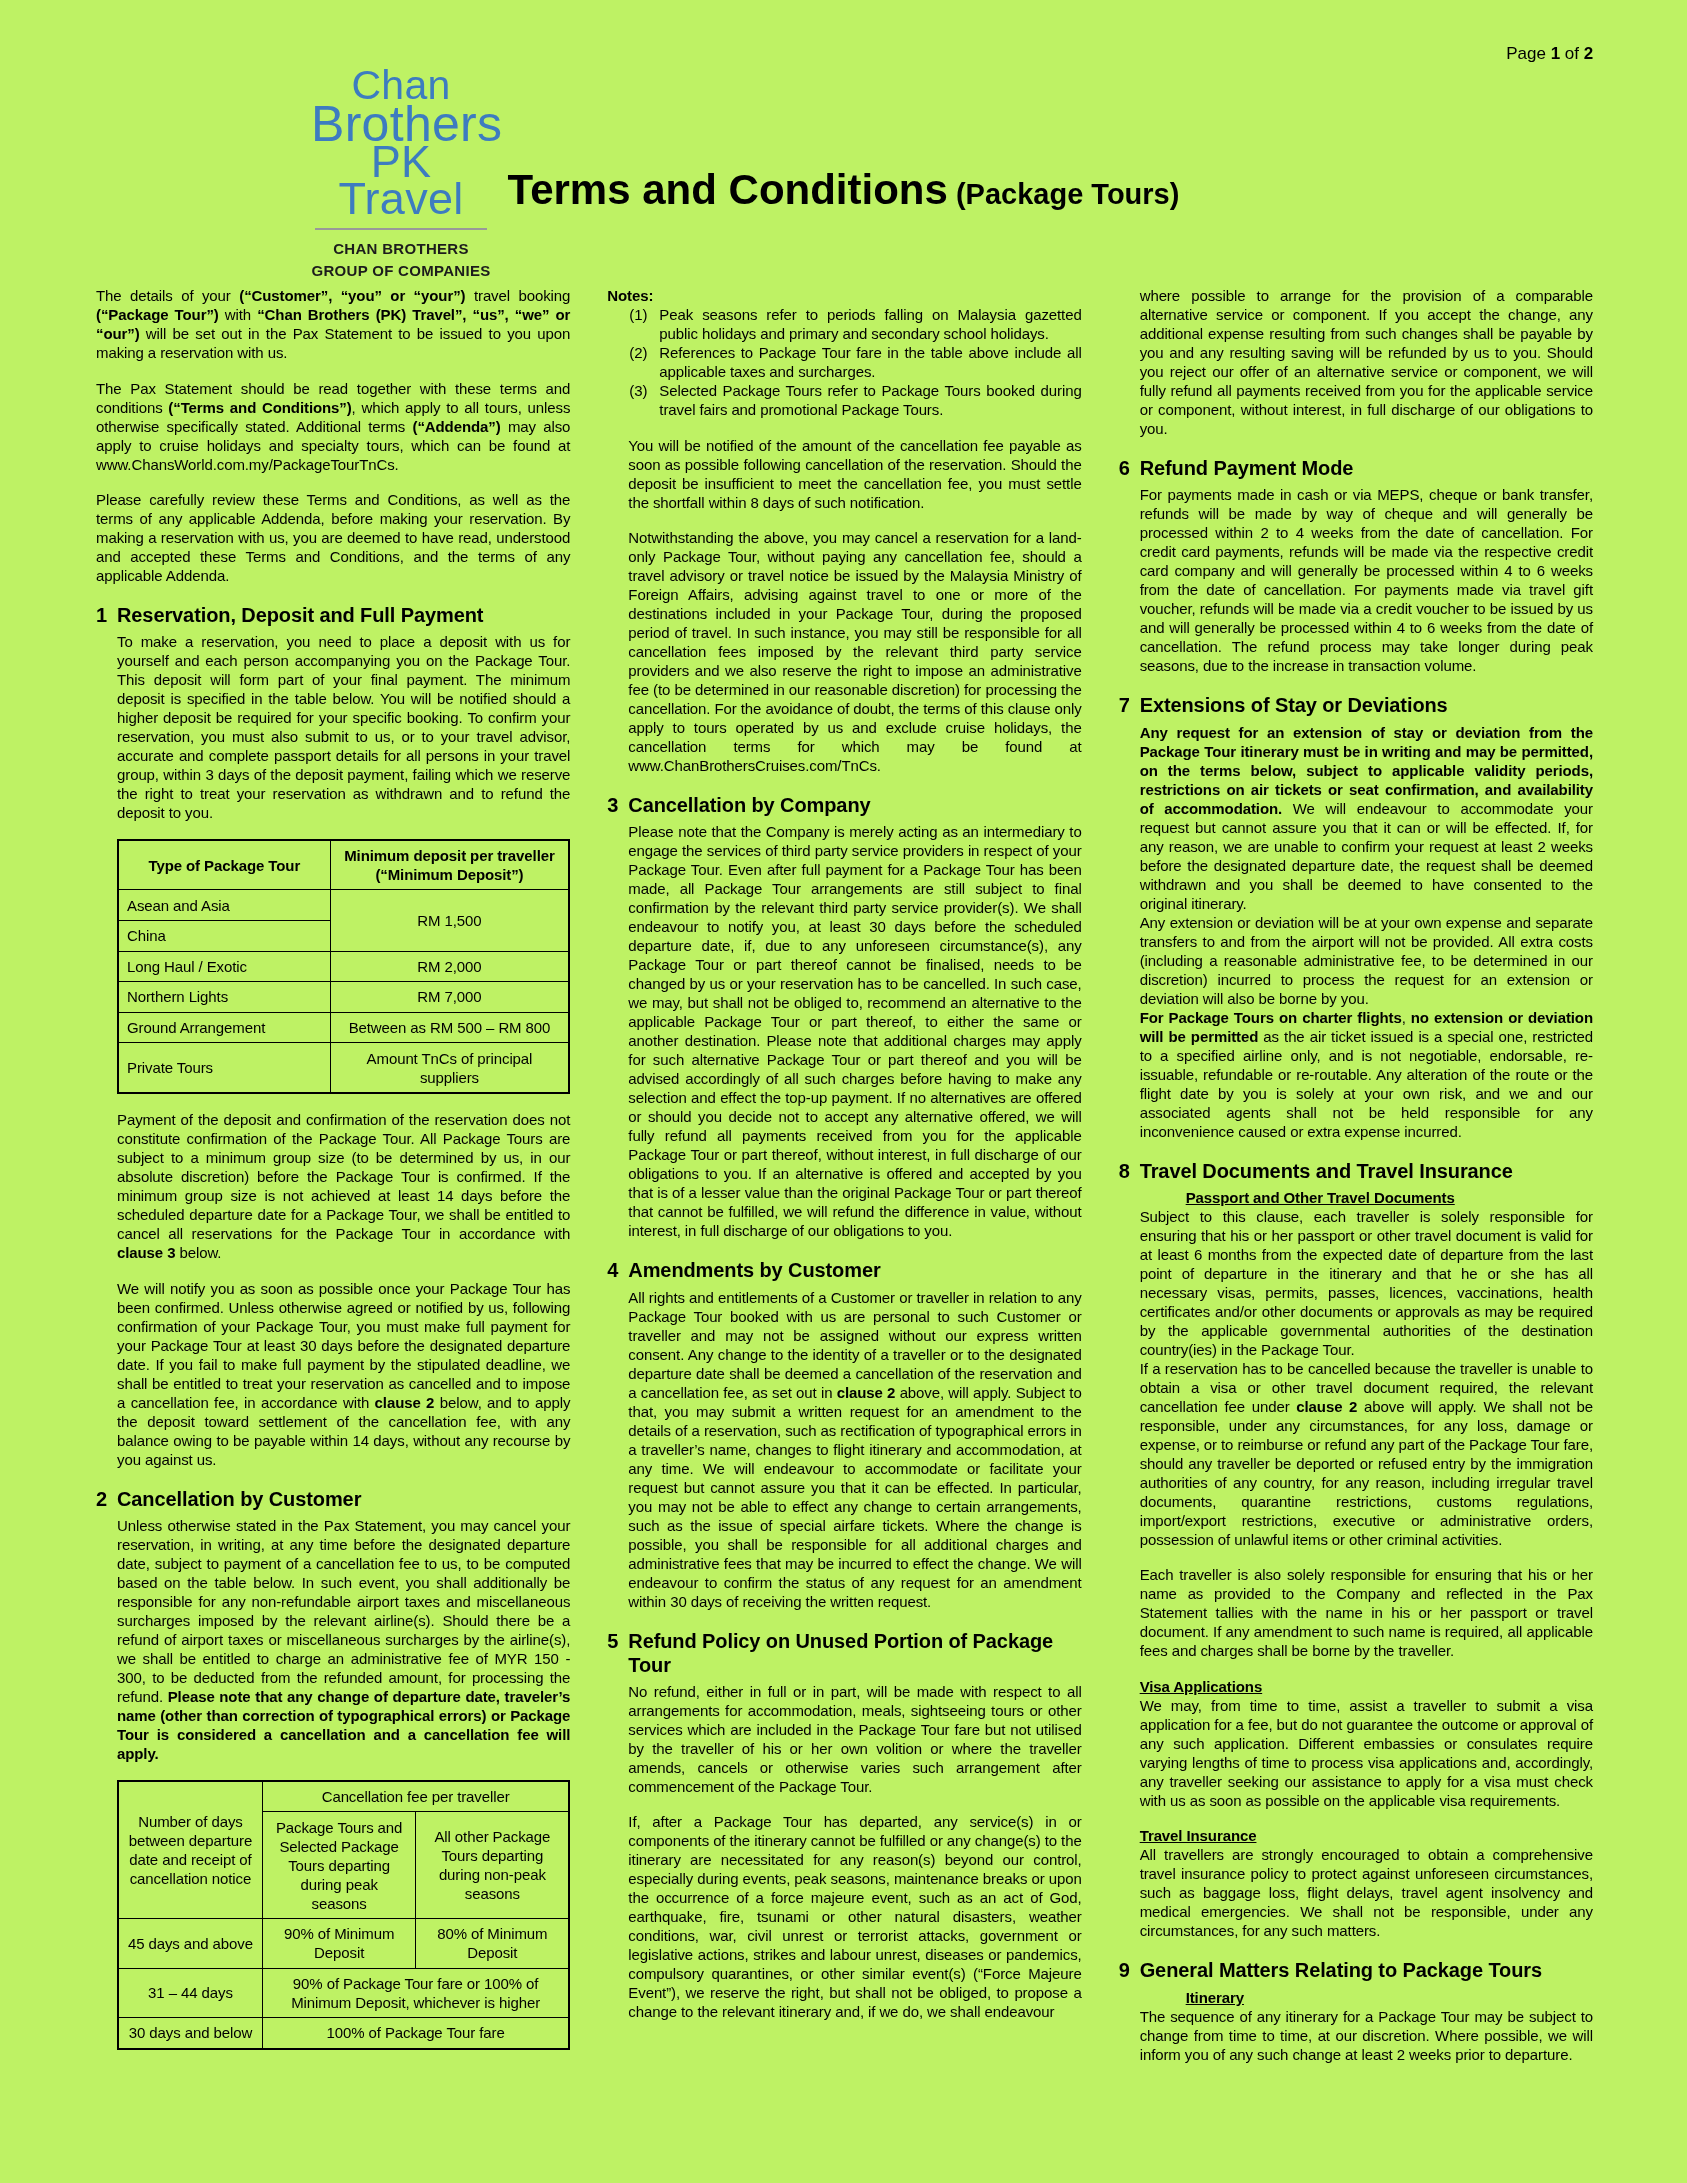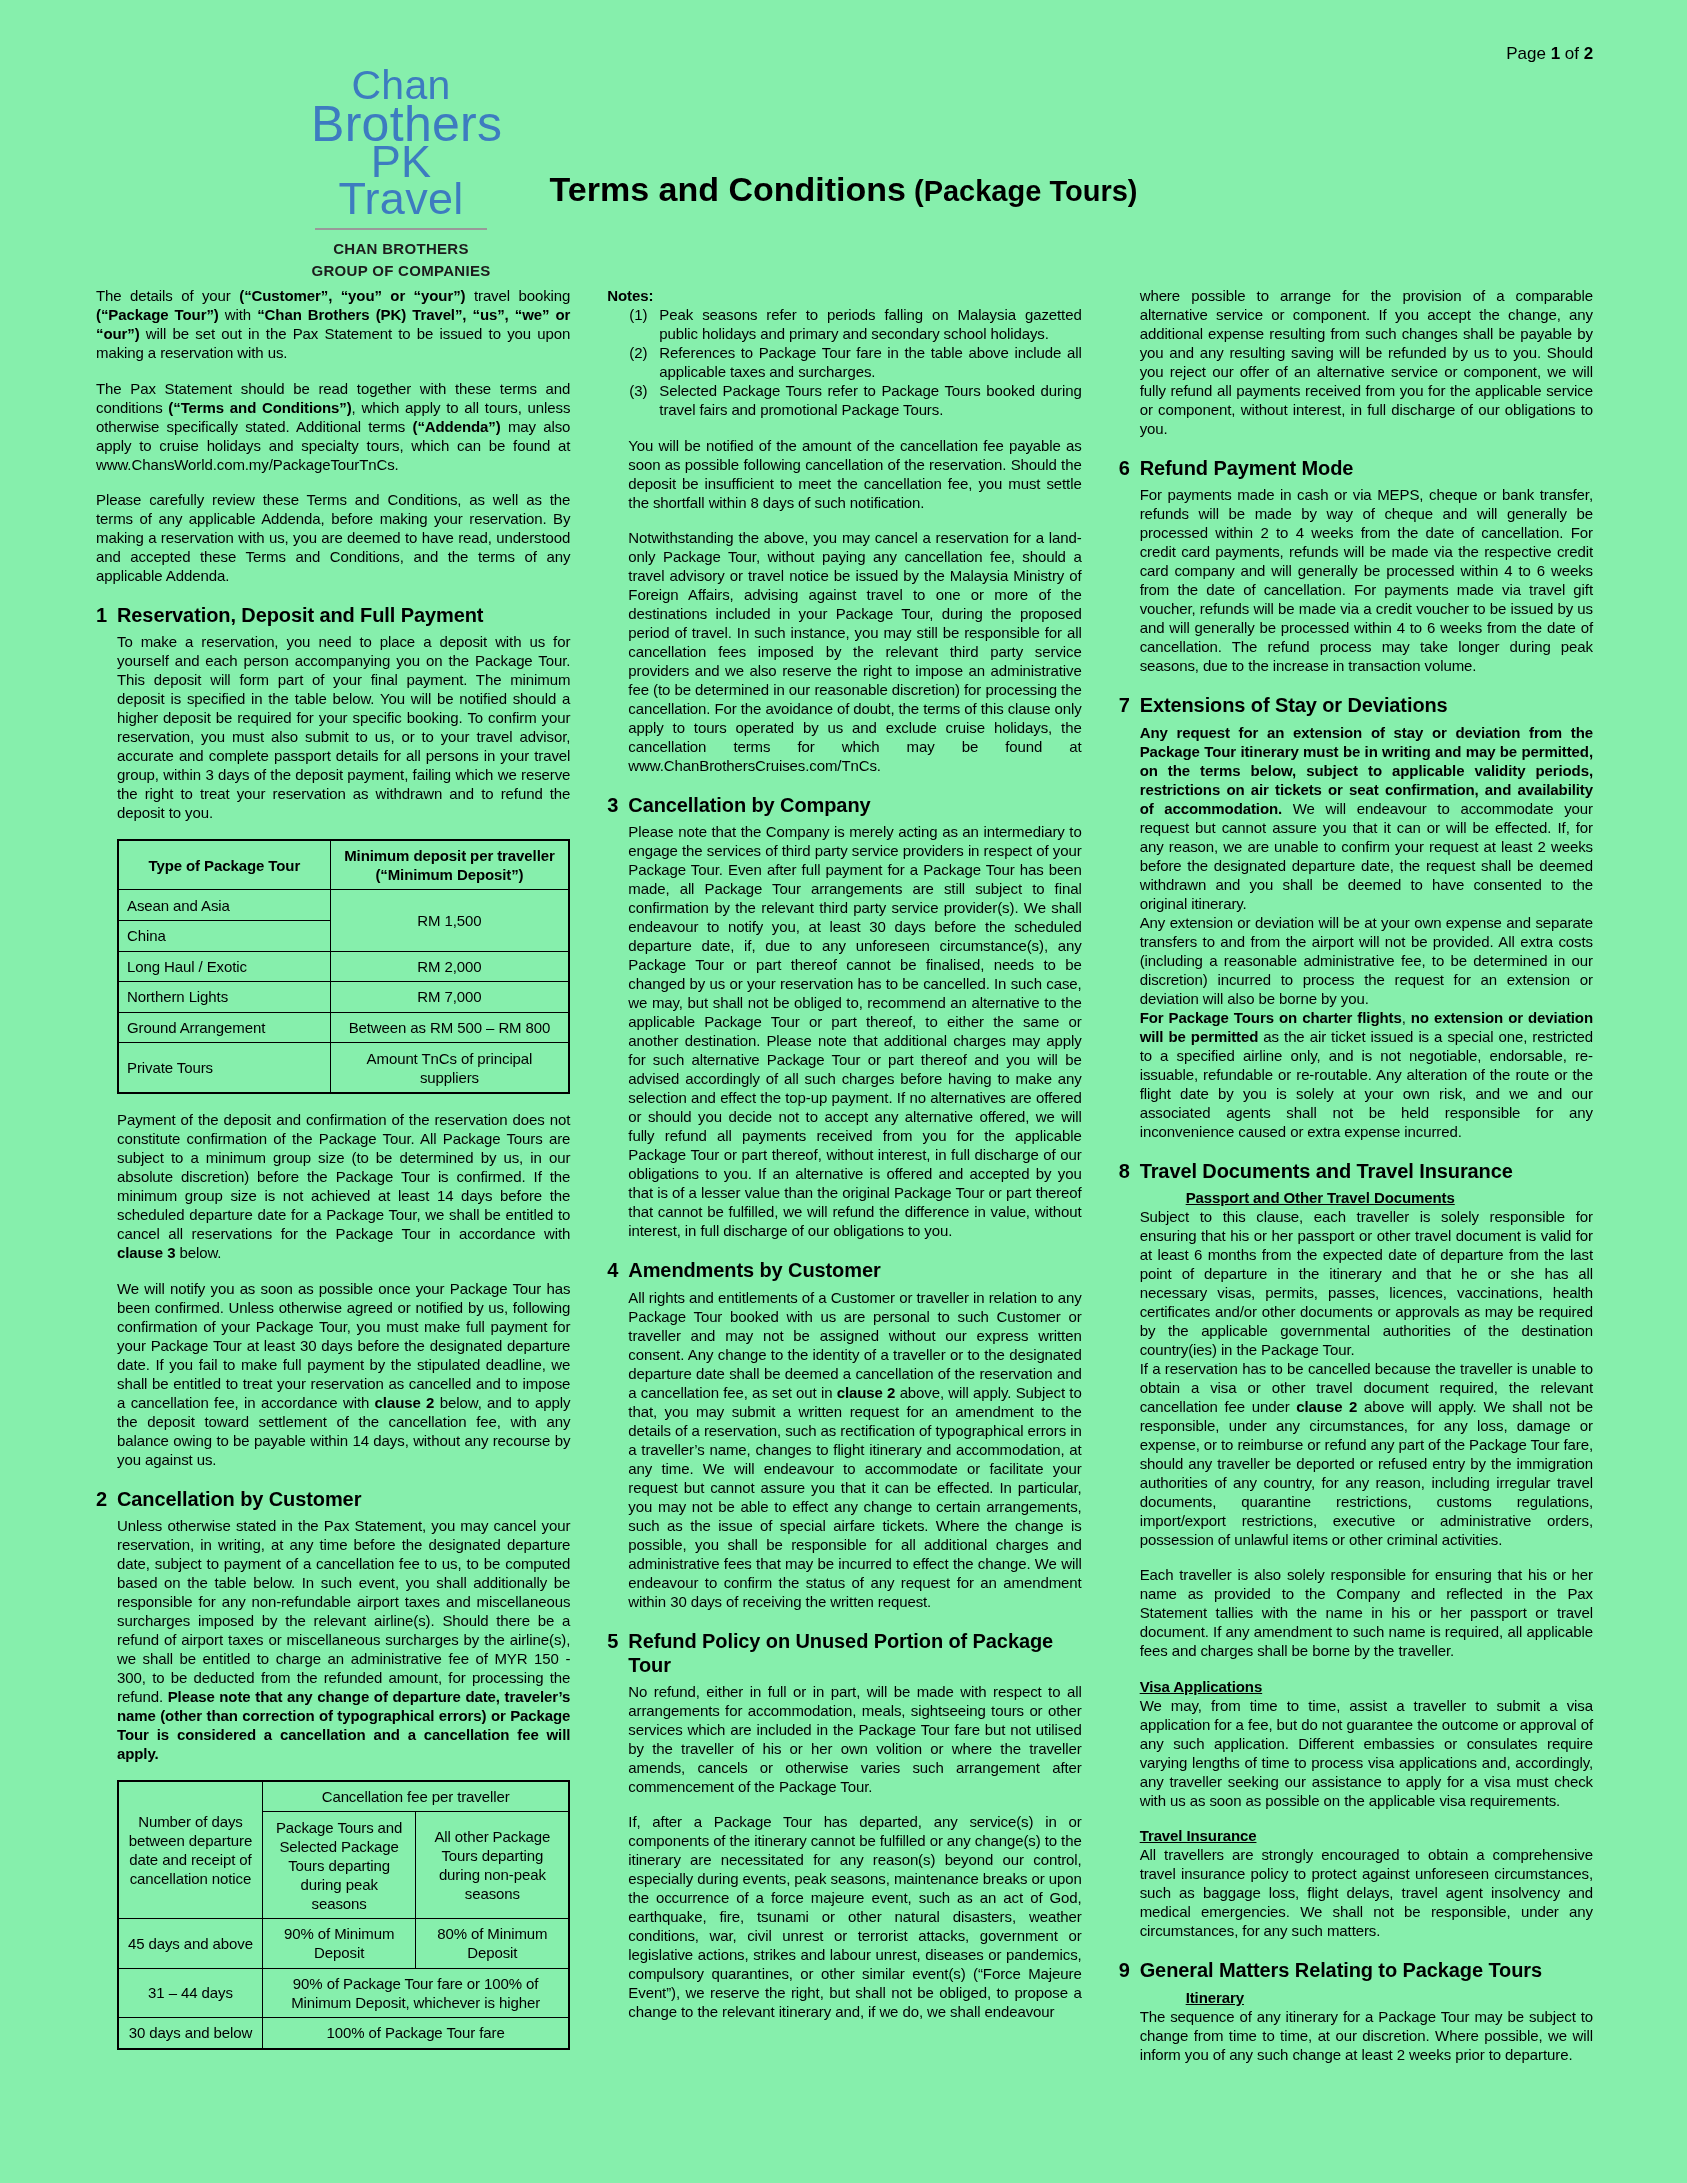--- a/index.html
+++ b/index.html
@@ -1,33 +1,33 @@
 <!DOCTYPE html>
 <html style="font-size:10.6px"><head>
 <meta charset="utf-8">
 <style>
   * { margin:0; padding:0; box-sizing:border-box; }
   html,body { background:#888; }
   .page {
     position:relative; width:1687px; height:2183px; margin:0 auto;
-    background:#86efac; color:#000;
+    background:#bef264; color:#000;
     font-family:"Liberation Sans", sans-serif;
     font-size:15px; line-height:19px; letter-spacing:-0.1px;
     overflow:hidden;
   }
   .page-label { position:absolute; top:44px; right:94px; font-size:17px; letter-spacing:0; }
   .logo { position:absolute; left:311px; top:65px; width:180px; text-align:center; }
   .logo-script { color:#3d7cc0; font-weight:normal; letter-spacing:0.3px; }
   .logo-l1 { font-size:41px; line-height:40px; }
   .logo-l2 { font-size:50px; line-height:38px; }
   .logo-l3 { font-size:45px; line-height:37px; }
   .logo-divider { border-top:2px solid #999; margin:10.6px 4px 8px; }
   .logo-caption { font-size:15px; font-weight:bold; color:#1c1c1c; letter-spacing:0.3px; line-height:22.5px;text-align:center; }
   .doc-title { position:absolute; top:180px; left:0; width:100%; text-align:center; font-weight:bold; letter-spacing:0; }
-  .doc-title .t-main { font-size:34px; }
+  .doc-title .t-main { font-size:42px; }
   .doc-title .t-suffix { font-size:29px; }
   .columns { position:absolute; top:286px; left:96px; width:1497px; display:flex; gap:37px; }
   .col { flex:1 1 0; min-width:0; }
   .p { margin:0 0 16.5px; text-align:justify; }
   .p.tight { margin-bottom:0; }
   .sec { margin-top:18px; }
   .sec:first-child { margin-top:0; }
   .sec-h { display:flex; font-weight:bold; font-size:20px; line-height:24px; margin-bottom:5.3px; letter-spacing:-0.1px; }
   .sec-num { flex:0 0 21px; }
   .sec-title { flex:1; }

